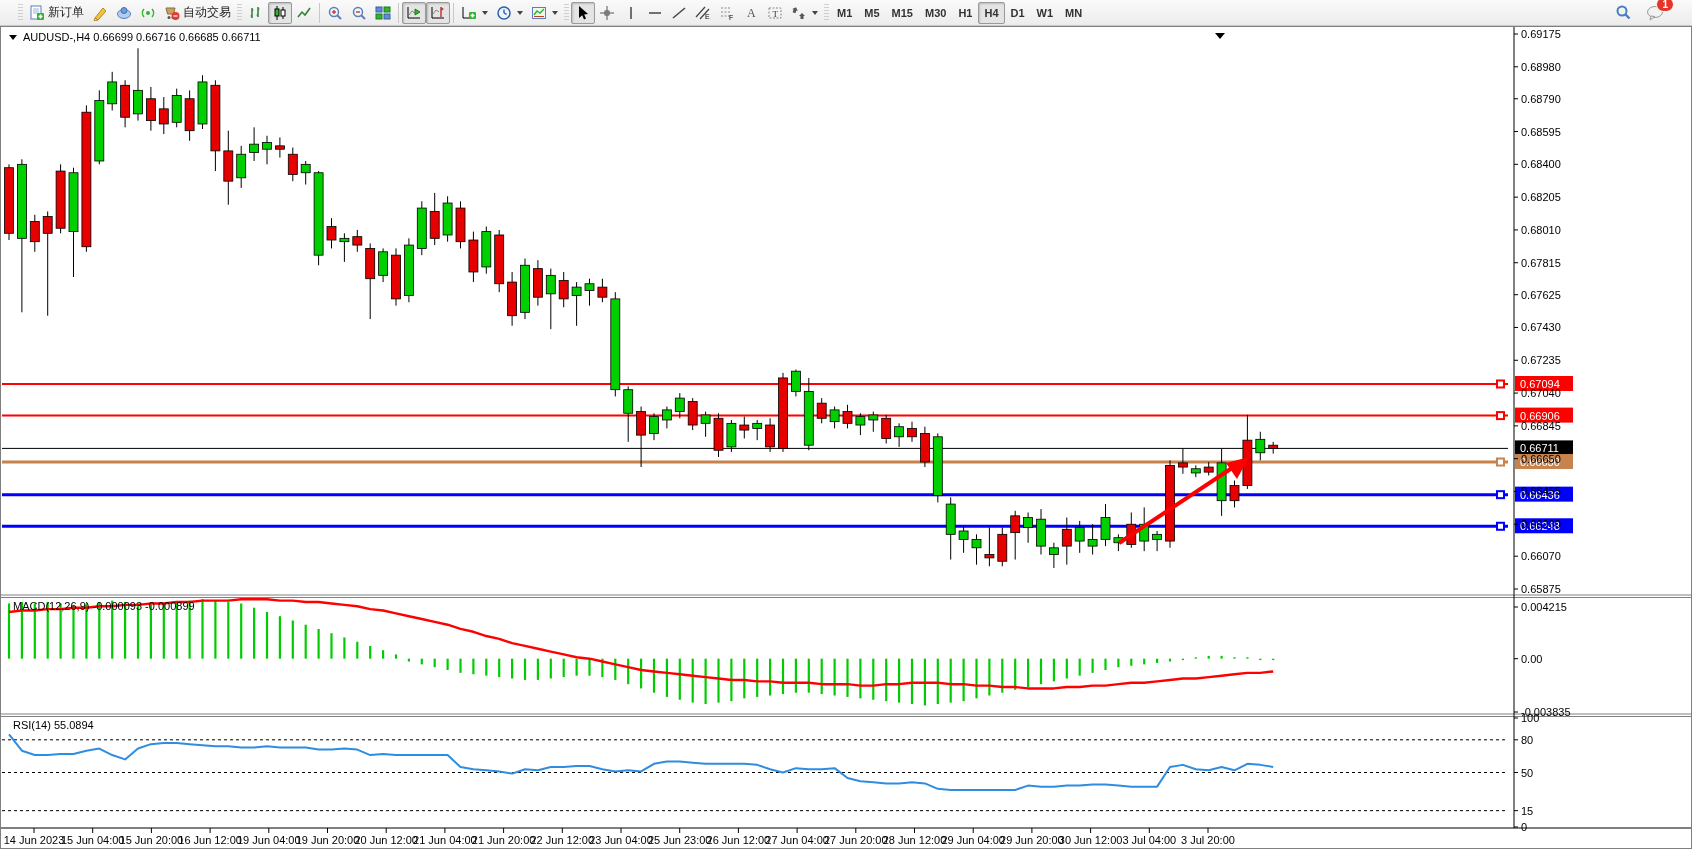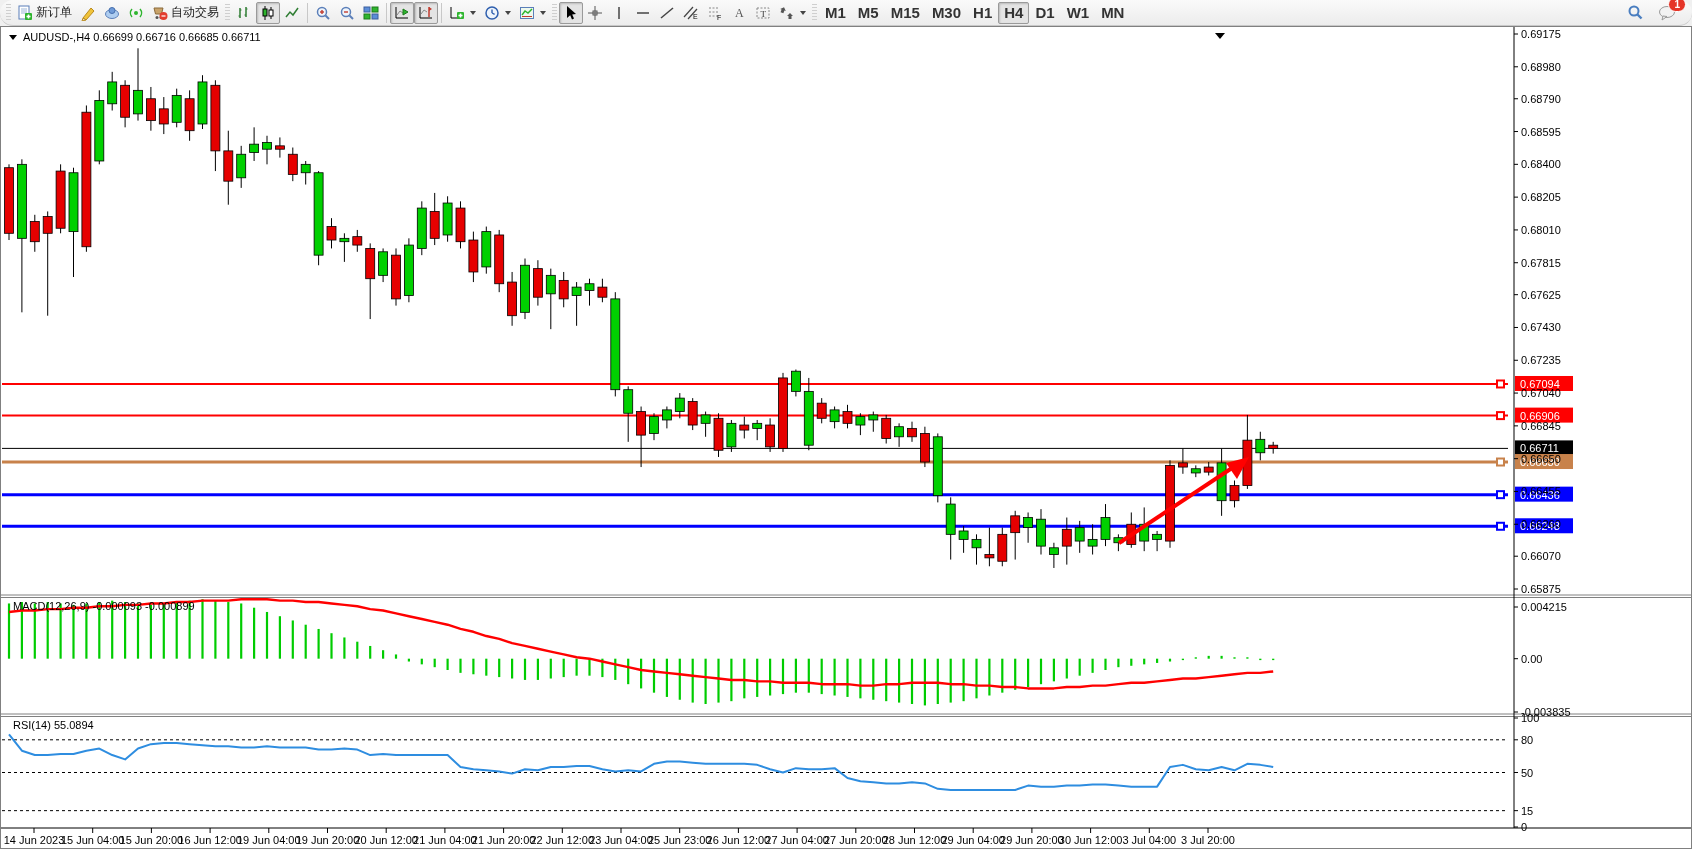--- a/index.html
+++ b/index.html
@@ -1,34 +1,34 @@
 <!DOCTYPE html>
 <html><head>
 <meta charset="utf-8">
 <style>
   * { margin:0; padding:0; box-sizing:border-box; }
   html,body { width:1692px; height:849px; overflow:hidden; background:#f0f0f0;
     font-family:"Liberation Sans", sans-serif; }
   
   .toolbar { position:absolute; left:0; top:0; width:1692px; height:26px;
     background:linear-gradient(#fafafa,#ececec); border-bottom:1px solid #c8c8c8;
-    display:flex; align-items:center; padding:0 4px;border-radius:13px; }
+    display:flex; align-items:center; padding:0 16px; }
   .tb-group { display:flex; align-items:center; height:26px; }
   .tb-handle { width:5px; height:18px; margin:0 2px;
     background:repeating-linear-gradient(180deg,#cfcfcf 0 1px,transparent 1px 3px); }
   .tb-sep { width:1px; height:20px; background:#c8c8c8; margin:0 3px; }
   .tb-btn { display:flex; align-items:center; gap:3px; height:22px; min-width:22px;
     padding:0 3px; border:1px solid transparent; border-radius:2px; cursor:default;
     font-size:12px; color:#222; white-space:nowrap; }
   .tb-btn.active { border-color:#9a9a9a; background:#e4e4e4;
     box-shadow:inset 1px 1px 2px rgba(0,0,0,.18); }
   .tb-btn svg { display:block; }
   .tb-caret { width:0; height:0; border-left:3px solid transparent;
     border-right:3px solid transparent; border-top:4px solid #444; margin-left:2px; }
-  .tf-btn { font-size:15px; font-weight:bold; color:#333; padding:0 5px; }
+  .tf-btn { font-size:11px; font-weight:bold; color:#333; padding:0 5px; }
   .tb-right { margin-left:auto; display:flex; align-items:center; gap:6px; padding-right:8px; }
   .chat-wrap { position:relative; }
   .chat-badge { position:absolute; right:-7px; top:-6px; background:#e53528; color:#fff;
     font-size:10px; font-weight:bold; border-radius:8px; padding:1px 5px; border:1px solid #fff; }
   
   .chart-window { position:absolute; left:0; top:26px; width:1692px; height:823px;
     background:#fff; border:1px solid #808080; }
   .chart-svg { position:absolute; left:0; top:0; }
 </style>
 </head>

